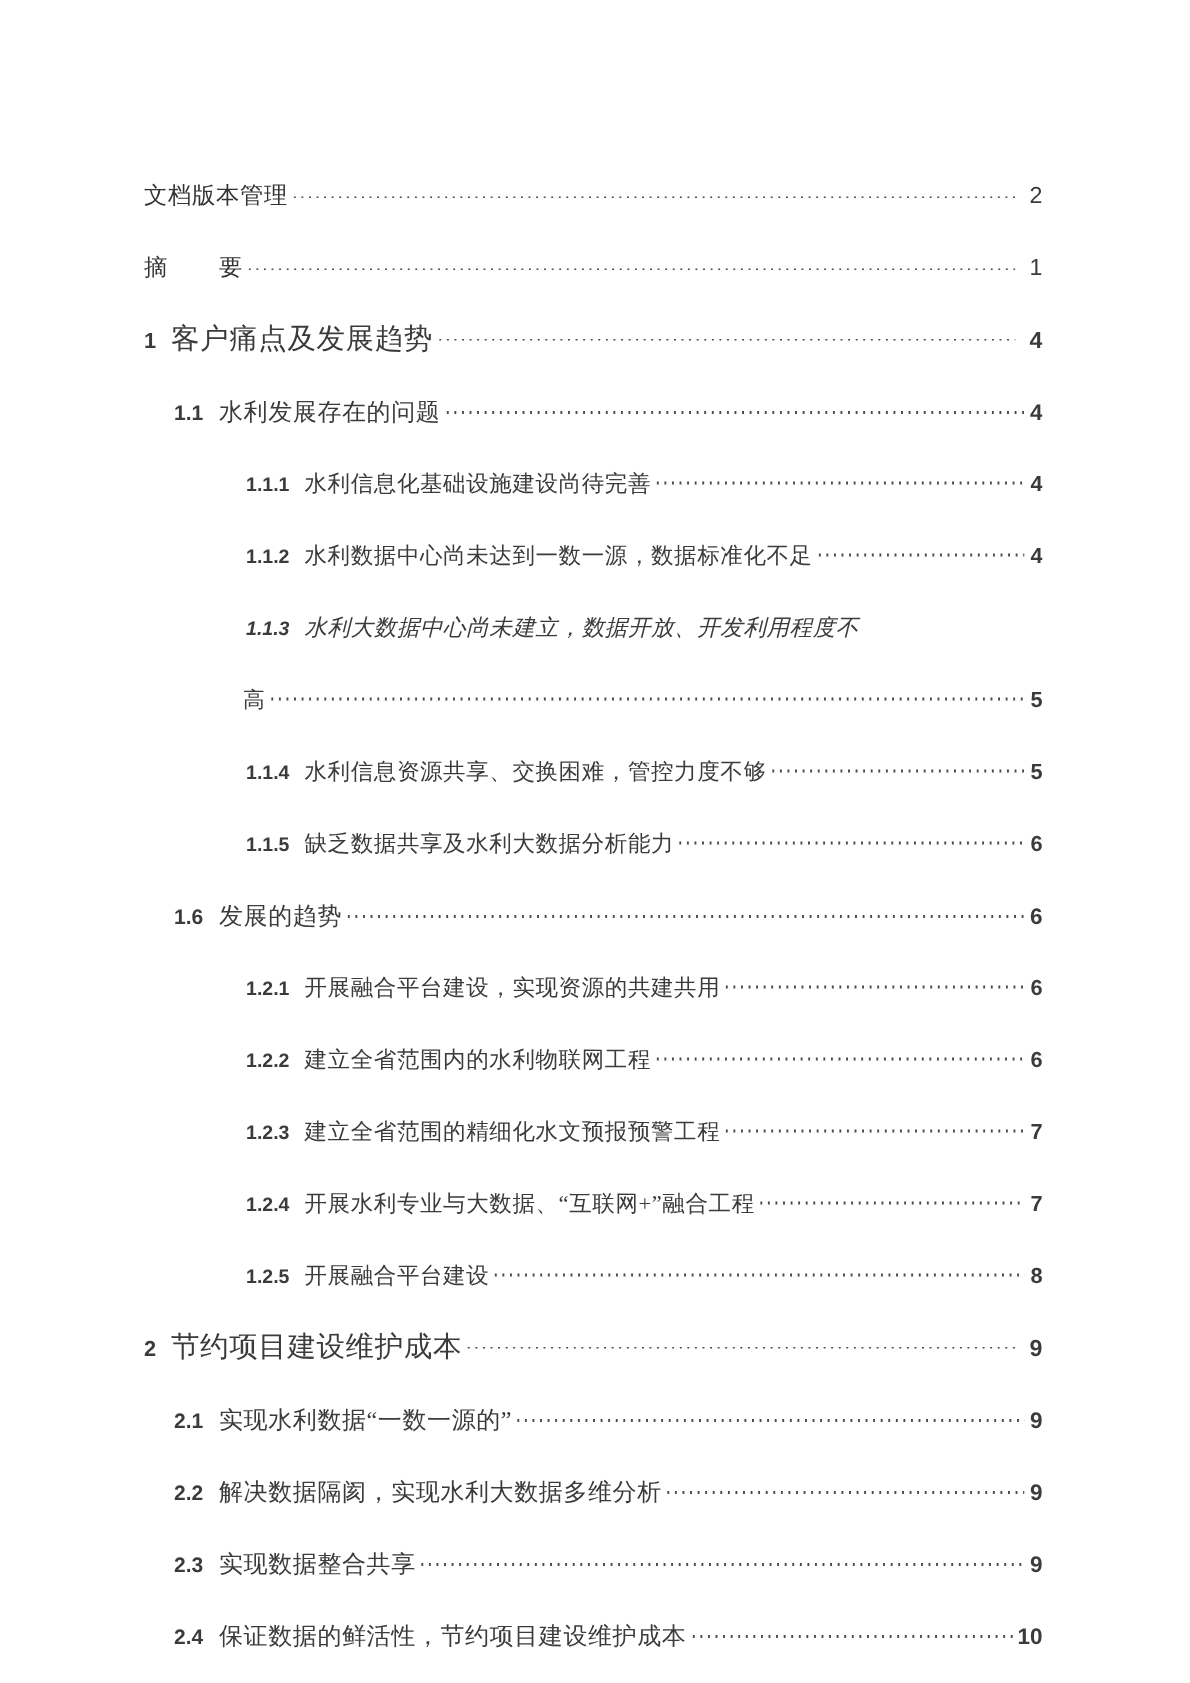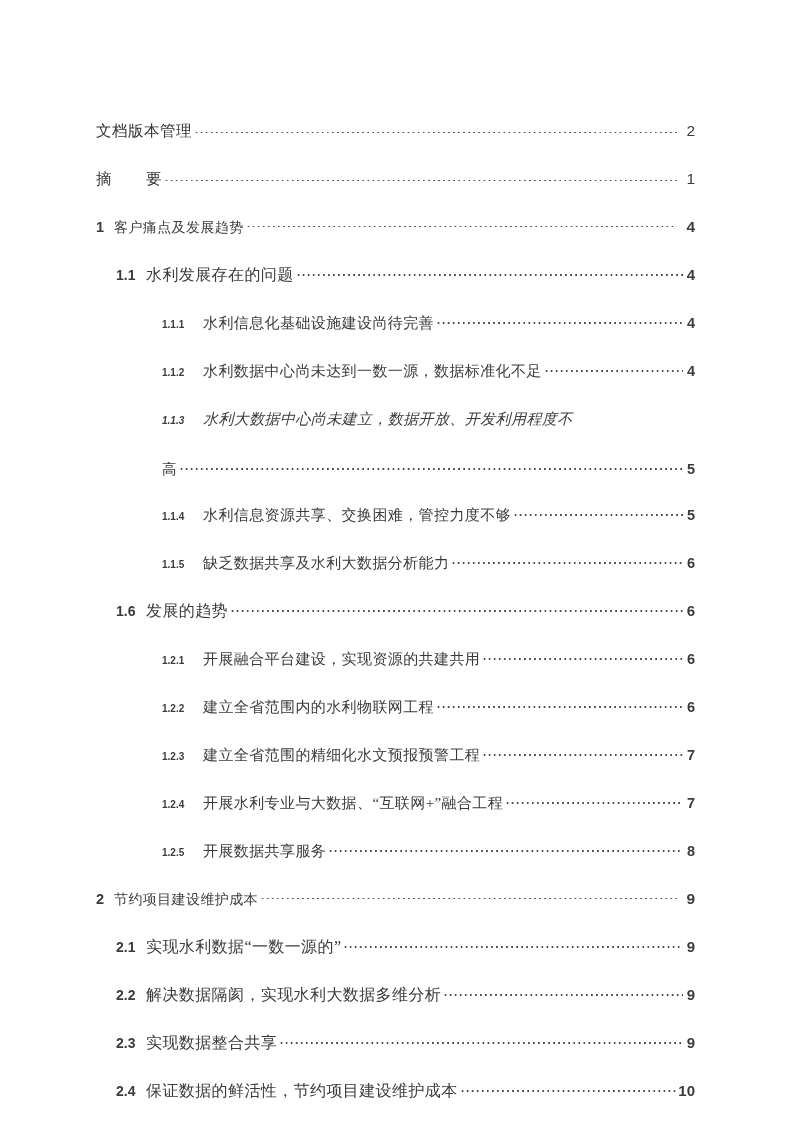--- a/index.html
+++ b/index.html
@@ -115,21 +115,21 @@
   
   .lvl-0 {
     padding-left: 0px;
     font-size: 15.5px;
   }
   .lvl-0 .num {
     font-size: 14.5px;
     min-width: 9px;
     padding-right: 9px;
   }
-  .lvl-0 .ttl { font-size: 14px; }
+  .lvl-0 .ttl { font-size: 19px; }
   .lvl-0 .pg  { font-size: 15.5px; min-width: 13px; padding-left: 4px; }
 
   
   .lvl-1 {
     padding-left: 20px;
     font-size: 15px;
   }
   .lvl-1 .num {
     font-size: 14px;
     min-width: 22px;
@@ -137,23 +137,24 @@
   }
   .lvl-1 .ttl { font-size: 16px; }
   .lvl-1 .pg  { font-size: 15px; min-width: 11px; }
 
   
   .lvl-2 {
     padding-left: 66px;
     font-size: 14.5px;
   }
   .lvl-2 .num {
-    font-size: 10px;
+    font-size: 13px;
     min-width: 33px;
     padding-right: 8px;
+    text-align: center;
   }
   .lvl-2 .ttl { font-size: 15px; }
   .lvl-2 .pg  { font-size: 14.5px; min-width: 11px; }
 
   
   .cont-line {
     display: flex;
     align-items: baseline;
     width: 100%;
     line-height: 48px;
@@ -284,21 +285,21 @@
         <div class="row">
           <span class="num">1.2.4</span>
           <span class="ttl">开展水利专业与大数据、“互联网+”融合工程</span>
           <span class="leader"></span>
           <span class="pg">7</span>
         </div>
       </div>
       <div class="toc-entry lvl-2">
         <div class="row">
           <span class="num">1.2.5</span>
-          <span class="ttl">开展数据共享服务</span>
+          <span class="ttl">开展融合平台建设</span>
           <span class="leader"></span>
           <span class="pg">8</span>
         </div>
       </div>
       <div class="toc-entry lvl-0">
         <div class="row">
           <span class="num">2</span>
           <span class="ttl">节约项目建设维护成本</span>
           <span class="leader"></span>
           <span class="pg">9</span>

